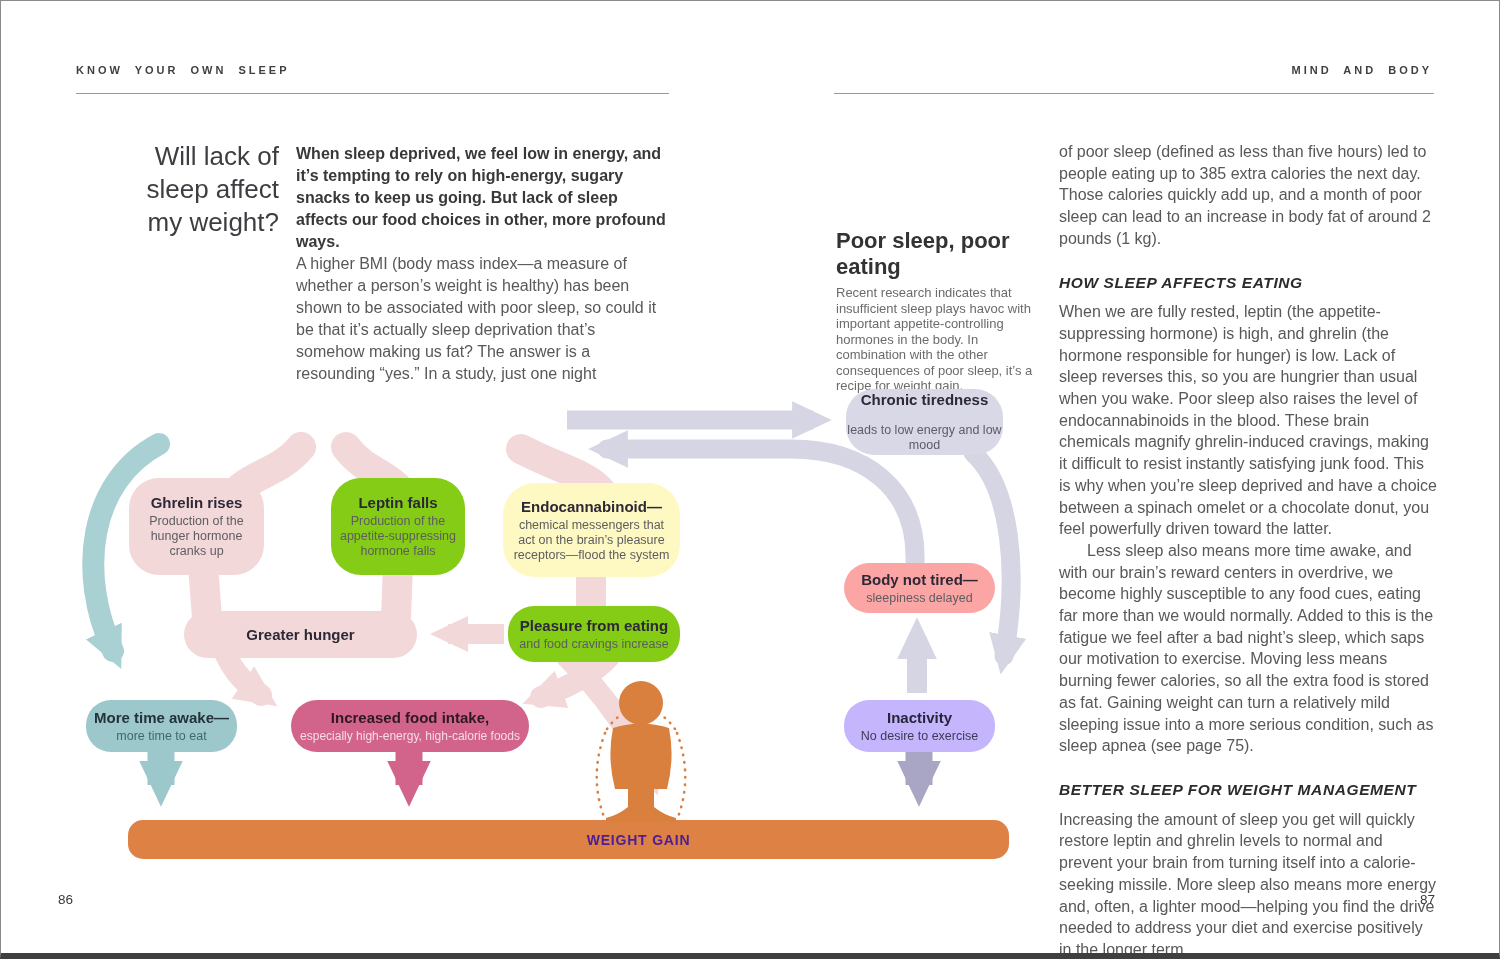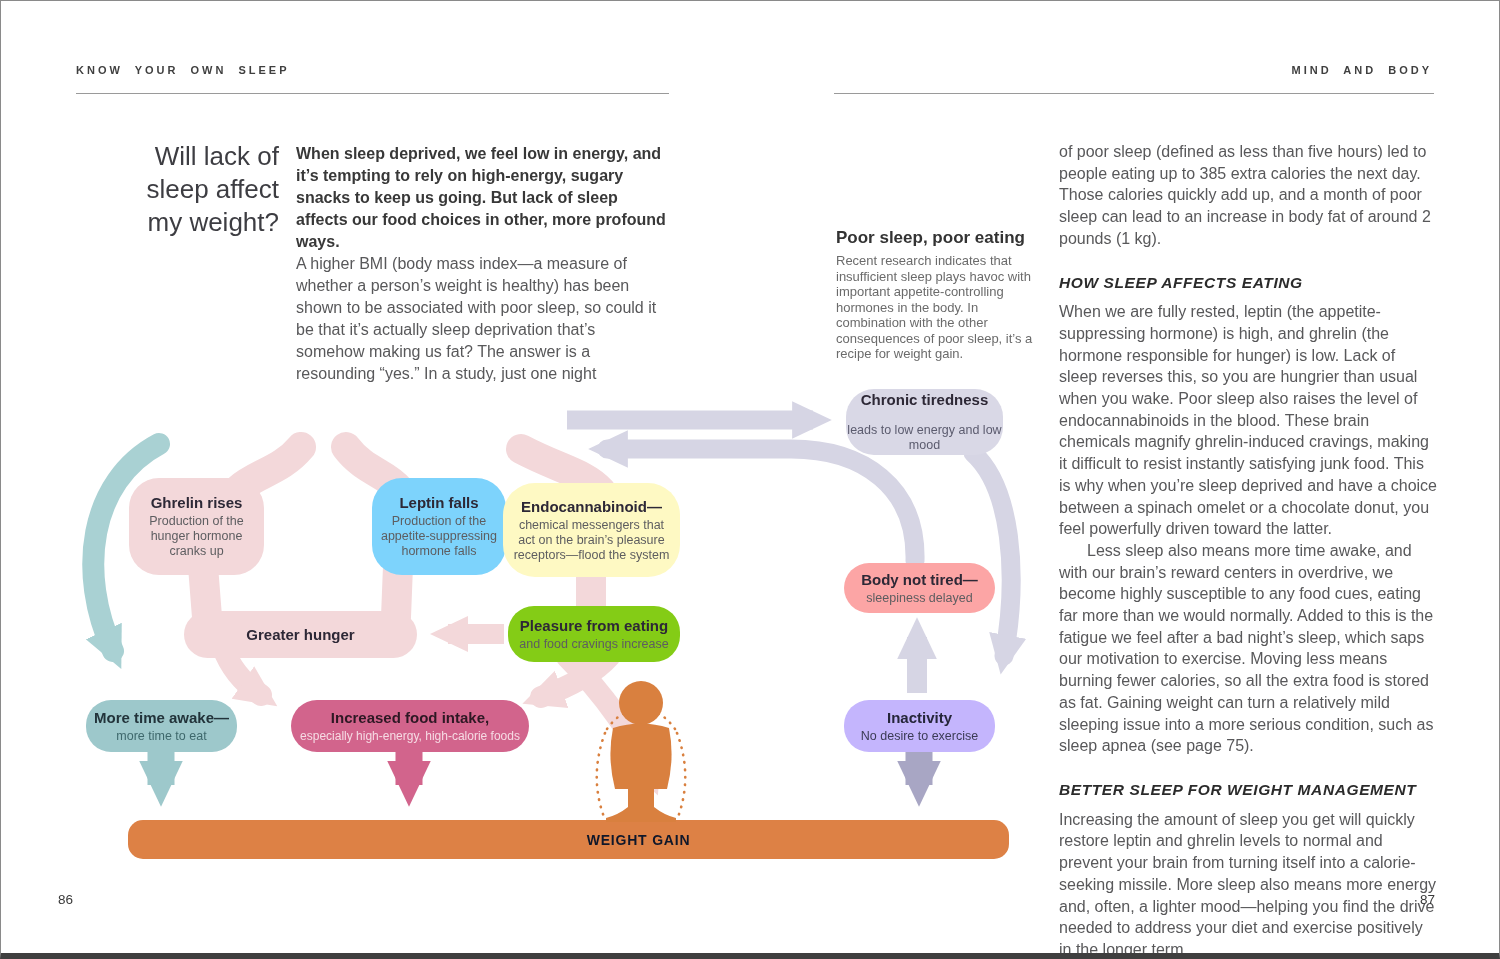--- a/index.html
+++ b/index.html
@@ -18,21 +18,21 @@
   #rule-left{left:75px;width:593px;}
   #rule-right{left:833px;width:600px;}
 
   
   #q-title{position:absolute;left:140px;top:139px;width:138px;text-align:right;
     font-size:26px;line-height:33px;font-weight:400;color:#3d3d42;}
   #intro{position:absolute;left:295px;top:142px;width:372px;font-size:16px;line-height:22px;}
   #intro .lead{font-weight:700;color:#383838;margin:0;}
   #intro .rest{font-weight:400;color:#58585a;margin:0;}
   #sidebar{position:absolute;left:835px;top:227px;width:212px;}
-  #sidebar h3{margin:0 0 5px 0;font-size:17px;font-weight:700;color:#333;}
+  #sidebar h3{margin:0 0 5px 0;font-size:22px;font-weight:700;color:#333;}
   #sidebar p{margin:0;font-size:13px;line-height:15.5px;color:#6b6b6b;}
 
   
   #rcol{position:absolute;left:1058px;top:140px;width:378px;font-size:16px;line-height:21.7px;color:#58585a;}
   #rcol p{margin:0;}
   #rcol p.indent{text-indent:28px;}
   #rcol h2{margin:22px 0 8px 0;font-size:15.5px;font-weight:700;
     letter-spacing:0.6px;color:#2b2b2b;font-style:italic;}
 
   .pagenum{position:absolute;top:891px;font-size:13.5px;color:#3a3a3a;}
@@ -43,38 +43,38 @@
   svg.layer{position:absolute;left:0;top:0;z-index:1;}
   svg.layer.top{z-index:3;}
   .node{position:absolute;z-index:2;display:flex;flex-direction:column;
     align-items:center;justify-content:center;text-align:center;box-sizing:border-box;}
   .node .t{font-weight:700;font-size:15px;color:#2d2836;line-height:18px;}
   .node .s{font-size:12.5px;line-height:15px;color:#5d5d60;margin-top:2px;}
 
   #nd-sleep{left:148px;top:407px;width:415px;height:47px;background:#8b7fa0;border-radius:24px;}
   #nd-sleep .t{letter-spacing:0.6px;color:#2f2940;}
   #nd-ghrelin{left:128px;top:477px;width:135px;height:97px;background:#f3d8da;border-radius:30px;padding:0 4px;}
-  #nd-leptin{left:330px;top:477px;width:134px;height:97px;background:#7dd3fc;border-radius:30px;padding:0 4px;margin-left:41px;}
+  #nd-leptin{left:330px;top:477px;width:134px;height:97px;background:#84cc16;border-radius:30px;padding:0 4px;}
   #nd-endo{left:502px;top:482px;width:177px;height:94px;background:#fef9c3;border-radius:32px;padding:0 6px;}
   #nd-hunger{left:183px;top:610px;width:233px;height:47px;background:#f3d8da;border-radius:24px;}
   #nd-pleasure{left:507px;top:605px;width:172px;height:56px;background:#84cc16;border-radius:26px;}
   #nd-chronic{left:845px;top:388px;width:157px;height:66px;background:#d9d8e6;border-radius:28px;gap:12px;}
   #nd-chronic .s{color:#5b5b6e;}
   #nd-bodynottired{left:843px;top:562px;width:151px;height:50px;background:#fca5a5;border-radius:25px;}
   #nd-awake{left:85px;top:699px;width:151px;height:52px;background:#9dc8cb;border-radius:25px;}
   #nd-awake .t{color:#22333a;}
   #nd-awake .s{color:#3e686c;}
   #nd-food{left:290px;top:699px;width:238px;height:52px;background:#d2648c;border-radius:26px;}
   #nd-food .t{color:#2e1824;}
   #nd-food .s{color:#f6dbe4;font-size:12px;}
   #nd-inactivity{left:843px;top:699px;width:151px;height:52px;background:#c4b5fd;border-radius:25px;}
   #nd-inactivity .t{color:#26263a;}
   #nd-inactivity .s{color:#3b3b55;}
   #nd-weightgain{left:127px;top:819px;width:881px;height:39px;background:#dd8145;border-radius:15px;padding-left:140px;}
-  #nd-weightgain .t{font-size:14px;letter-spacing:0.8px;color:#0f172a;}
+  #nd-weightgain .t{font-size:14px;letter-spacing:0.8px;color:#4c1d95;}
 </style>
 </head>
 <body>
 
 <div class="page">
 
   <div class="runhead" id="rh-left">KNOW YOUR OWN SLEEP</div>
   <div class="runhead" id="rh-right">MIND AND BODY</div>
   <div class="rule" id="rule-left"></div>
   <div class="rule" id="rule-right"></div>

